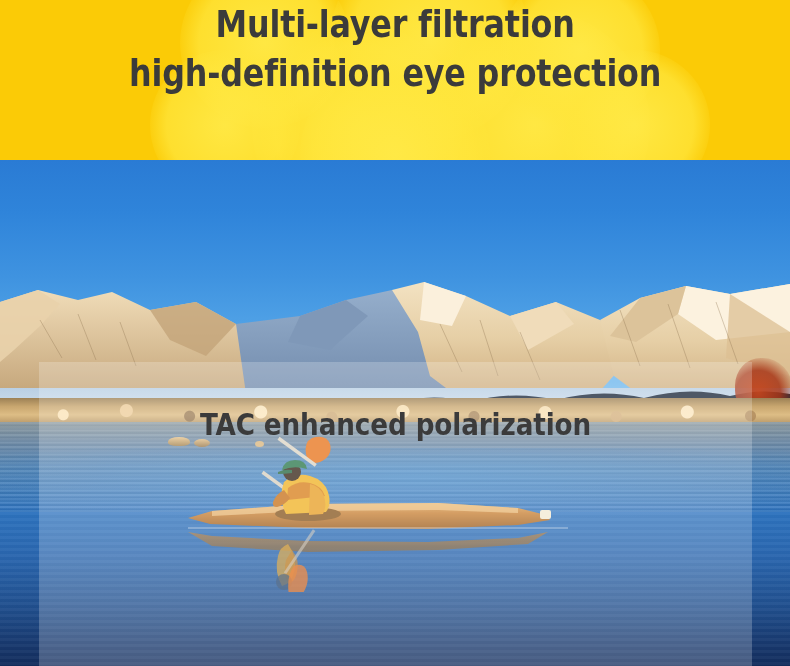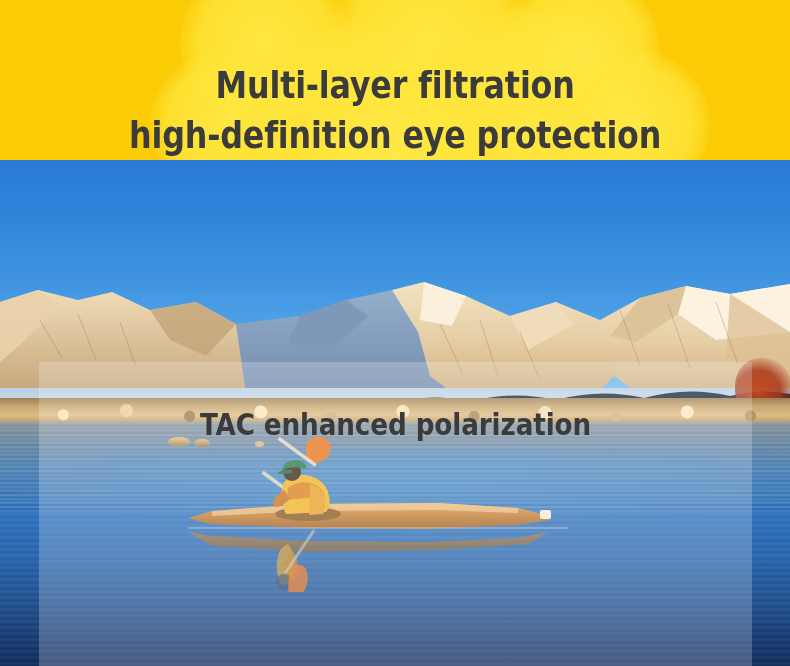--- a/index.html
+++ b/index.html
@@ -49,21 +49,21 @@
   .blob.b8 { left: 560px; top: 50px;  width: 150px; height: 150px; }
 
   .header-text {
     position: relative;
     z-index: 3;
     width: 100%;
     height: 100%;
     display: flex;
     flex-direction: column;
     align-items: center;
-    justify-content: flex-end;
+    justify-content: flex-start;
     text-align: center;
   }
   .header-line {
     color: #3b3b3b;
     font-family: "DejaVu Sans Condensed", "Liberation Sans Narrow", "Liberation Sans", sans-serif;
     font-weight: bold;
     font-size: 38px;
     line-height: 1.30;
     letter-spacing: -0.2px;
     white-space: nowrap;

